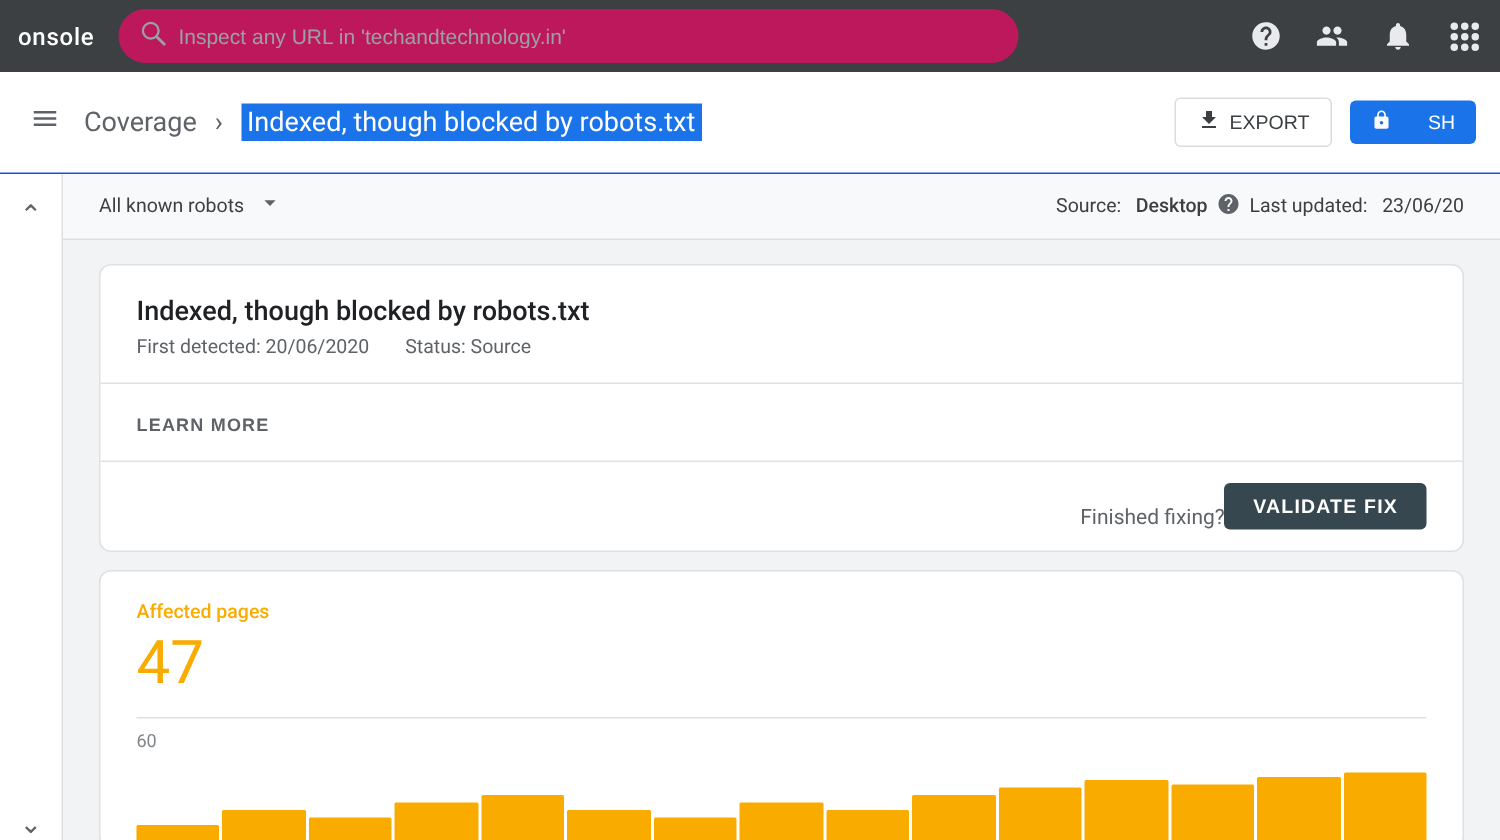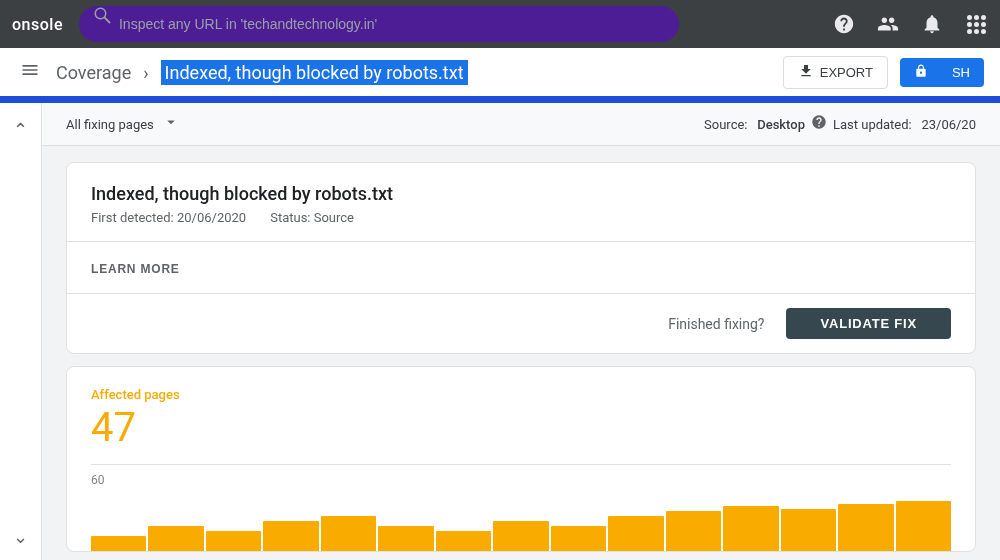--- a/index.html
+++ b/index.html
@@ -16,24 +16,25 @@
     }
     .topbar-logo {
       color: #fff;
       font-size: 16px;
       font-weight: 500;
       letter-spacing: 0.5px;
       margin-right: 4px;
     }
     .search-bar {
       flex: 1;
-      background: #4c1d95;
+      background: #be185d;
       border-radius: 24px;
       height: 36px;
       display: flex;
+      align-items: center;
       padding: 0 14px;
       gap: 8px;
       max-width: 600px;
     }
     .search-bar .search-icon-svg {
       color: #9aa0a6;
       font-size: 18px;
     }
     .search-bar input {
       background: transparent;
@@ -71,25 +72,25 @@
       background: #e8eaed;
       border-radius: 50%;
       width: 5px;
       height: 5px;
       display: block;
     }
 
     
     .breadcrumb-bar {
       background: #fff;
-      height: 55px;
+      height: 68px;
       display: flex;
       align-items: center;
       padding: 0 16px;
-      border-bottom: 7px solid #1d4ed8;
+      border-bottom: 1px solid #1d4ed8;
       gap: 8px;
     }
     .hamburger-icon {
       color: #5f6368;
       font-size: 22px;
       cursor: pointer;
       padding: 4px;
       margin-right: 4px;
     }
     .breadcrumb-coverage {
@@ -264,33 +265,33 @@
       letter-spacing: 0.8px;
       cursor: pointer;
       text-transform: uppercase;
       background: none;
       border: none;
     }
 
     .card-actions {
       padding: 14px 24px;
       display: flex;
-      align-items: center;
+      align-items: flex-end;
       justify-content: flex-end;
-      gap: 22px;
+      gap: 0;
     }
     .finished-text {
       font-size: 14px;
       color: #5f6368;
     }
     .validate-btn {
       background: #37474f;
       color: #fff;
       border: none;
-      padding: 8px 34px;
+      padding: 8px 19px;
       border-radius: 4px;
       cursor: pointer;
       font-size: 13px;
       font-weight: 700;
       letter-spacing: 0.8px;
       text-transform: uppercase;
     }
 
     
     .affected-card {
@@ -412,21 +413,21 @@
 <div class="main-layout">
 
   <div class="sidebar">
     <span class="sidebar-arrow">⌃</span>
     <span class="sidebar-arrow2">⌄</span>
   </div>
 
   <div class="content">
 
     <div class="filter-bar">
-      <span class="filter-label">All fixing pages</span>
+      <span class="filter-label">All known robots</span>
       <div class="filter-dropdown">
         <span class="filter-dropdown-arrow">
           <svg width="18" height="18" viewBox="0 0 24 24" fill="#5f6368">
               <path d="M7 10l5 5 5-5z"></path>
             </svg>
         </span>
       </div>
       <div class="filter-right">
         <span>
           <span>Source:</span>

